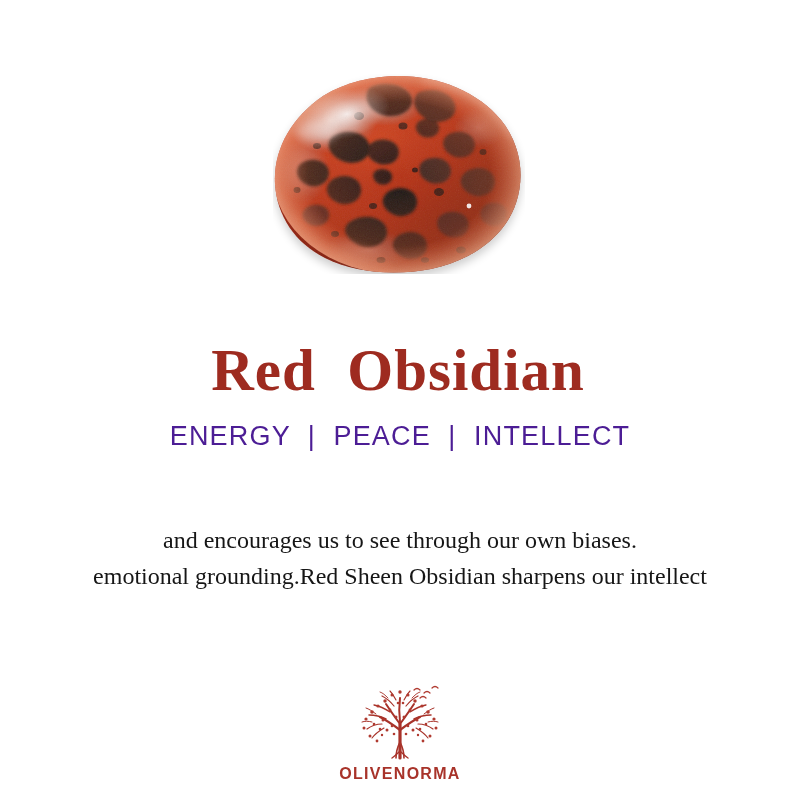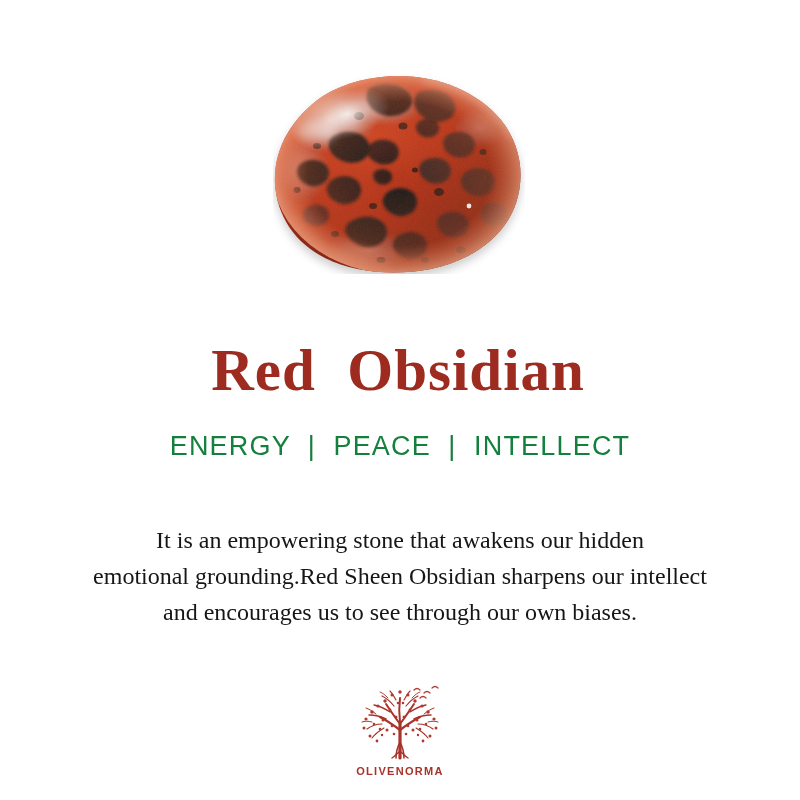--- a/index.html
+++ b/index.html
@@ -51,29 +51,29 @@
     line-height: 70px;
     letter-spacing: 1px;
     color: #9e2b20;
     white-space: pre;
   }
 
   
   .subtitle {
     position: absolute;
     left: 0;
-    top: 429px;
+    top: 419px;
     width: 800px;
     text-align: center;
     font-family: "Liberation Sans", "DejaVu Sans", sans-serif;
     font-weight: 400;
     font-size: 27px;
     line-height: 34px;
     letter-spacing: 1.2px;
-    color: #15803d;
+    color: #4c1d95;
     white-space: pre;
   }
 
   
   .description {
     position: absolute;
     left: 30px;
     top: 522px;
     width: 740px;
     text-align: center;
@@ -99,21 +99,21 @@
   }
   .logo-mark {
     display: block;
     width: 96px;
     height: 80px;
   }
   .logo-word {
     margin-top: 1px;
     font-family: "Liberation Sans", "DejaVu Sans", sans-serif;
     font-weight: bold;
-    font-size: 11px;
+    font-size: 16px;
     letter-spacing: 1.3px;
     color: #a8332a;
     white-space: pre;
   }
 </style>
 </head>
 <body>
 
 <div class="card">
 
@@ -262,23 +262,22 @@
         </g>
       </g>
     </svg>
   </div>
 
   <div class="title">Red  Obsidian</div>
 
   <div class="subtitle">ENERGY  |  PEACE  |  INTELLECT</div>
 
   <div class="description">
-    <span class="line">It is an empowering stone that awakens our hidden</span>
+    <span class="line">and encourages us to see through our own biases.</span>
     <span class="line">emotional grounding.Red Sheen Obsidian sharpens our intellect</span>
-    <span class="line">and encourages us to see through our own biases.</span>
   </div>
 
   <div class="logo">
     <svg class="logo-mark" viewBox="0 0 96 80">
       <g stroke="#a8332a" fill="none" stroke-linecap="round" stroke-width="1.5">
 
         <path d="M48 74 L48 40" stroke-width="3.2"></path>
         <path d="M44 74 C44 68, 46 62, 48 58" stroke-width="1.6"></path>
         <path d="M52 74 C52 68, 50 62, 48 58" stroke-width="1.6"></path>
 

